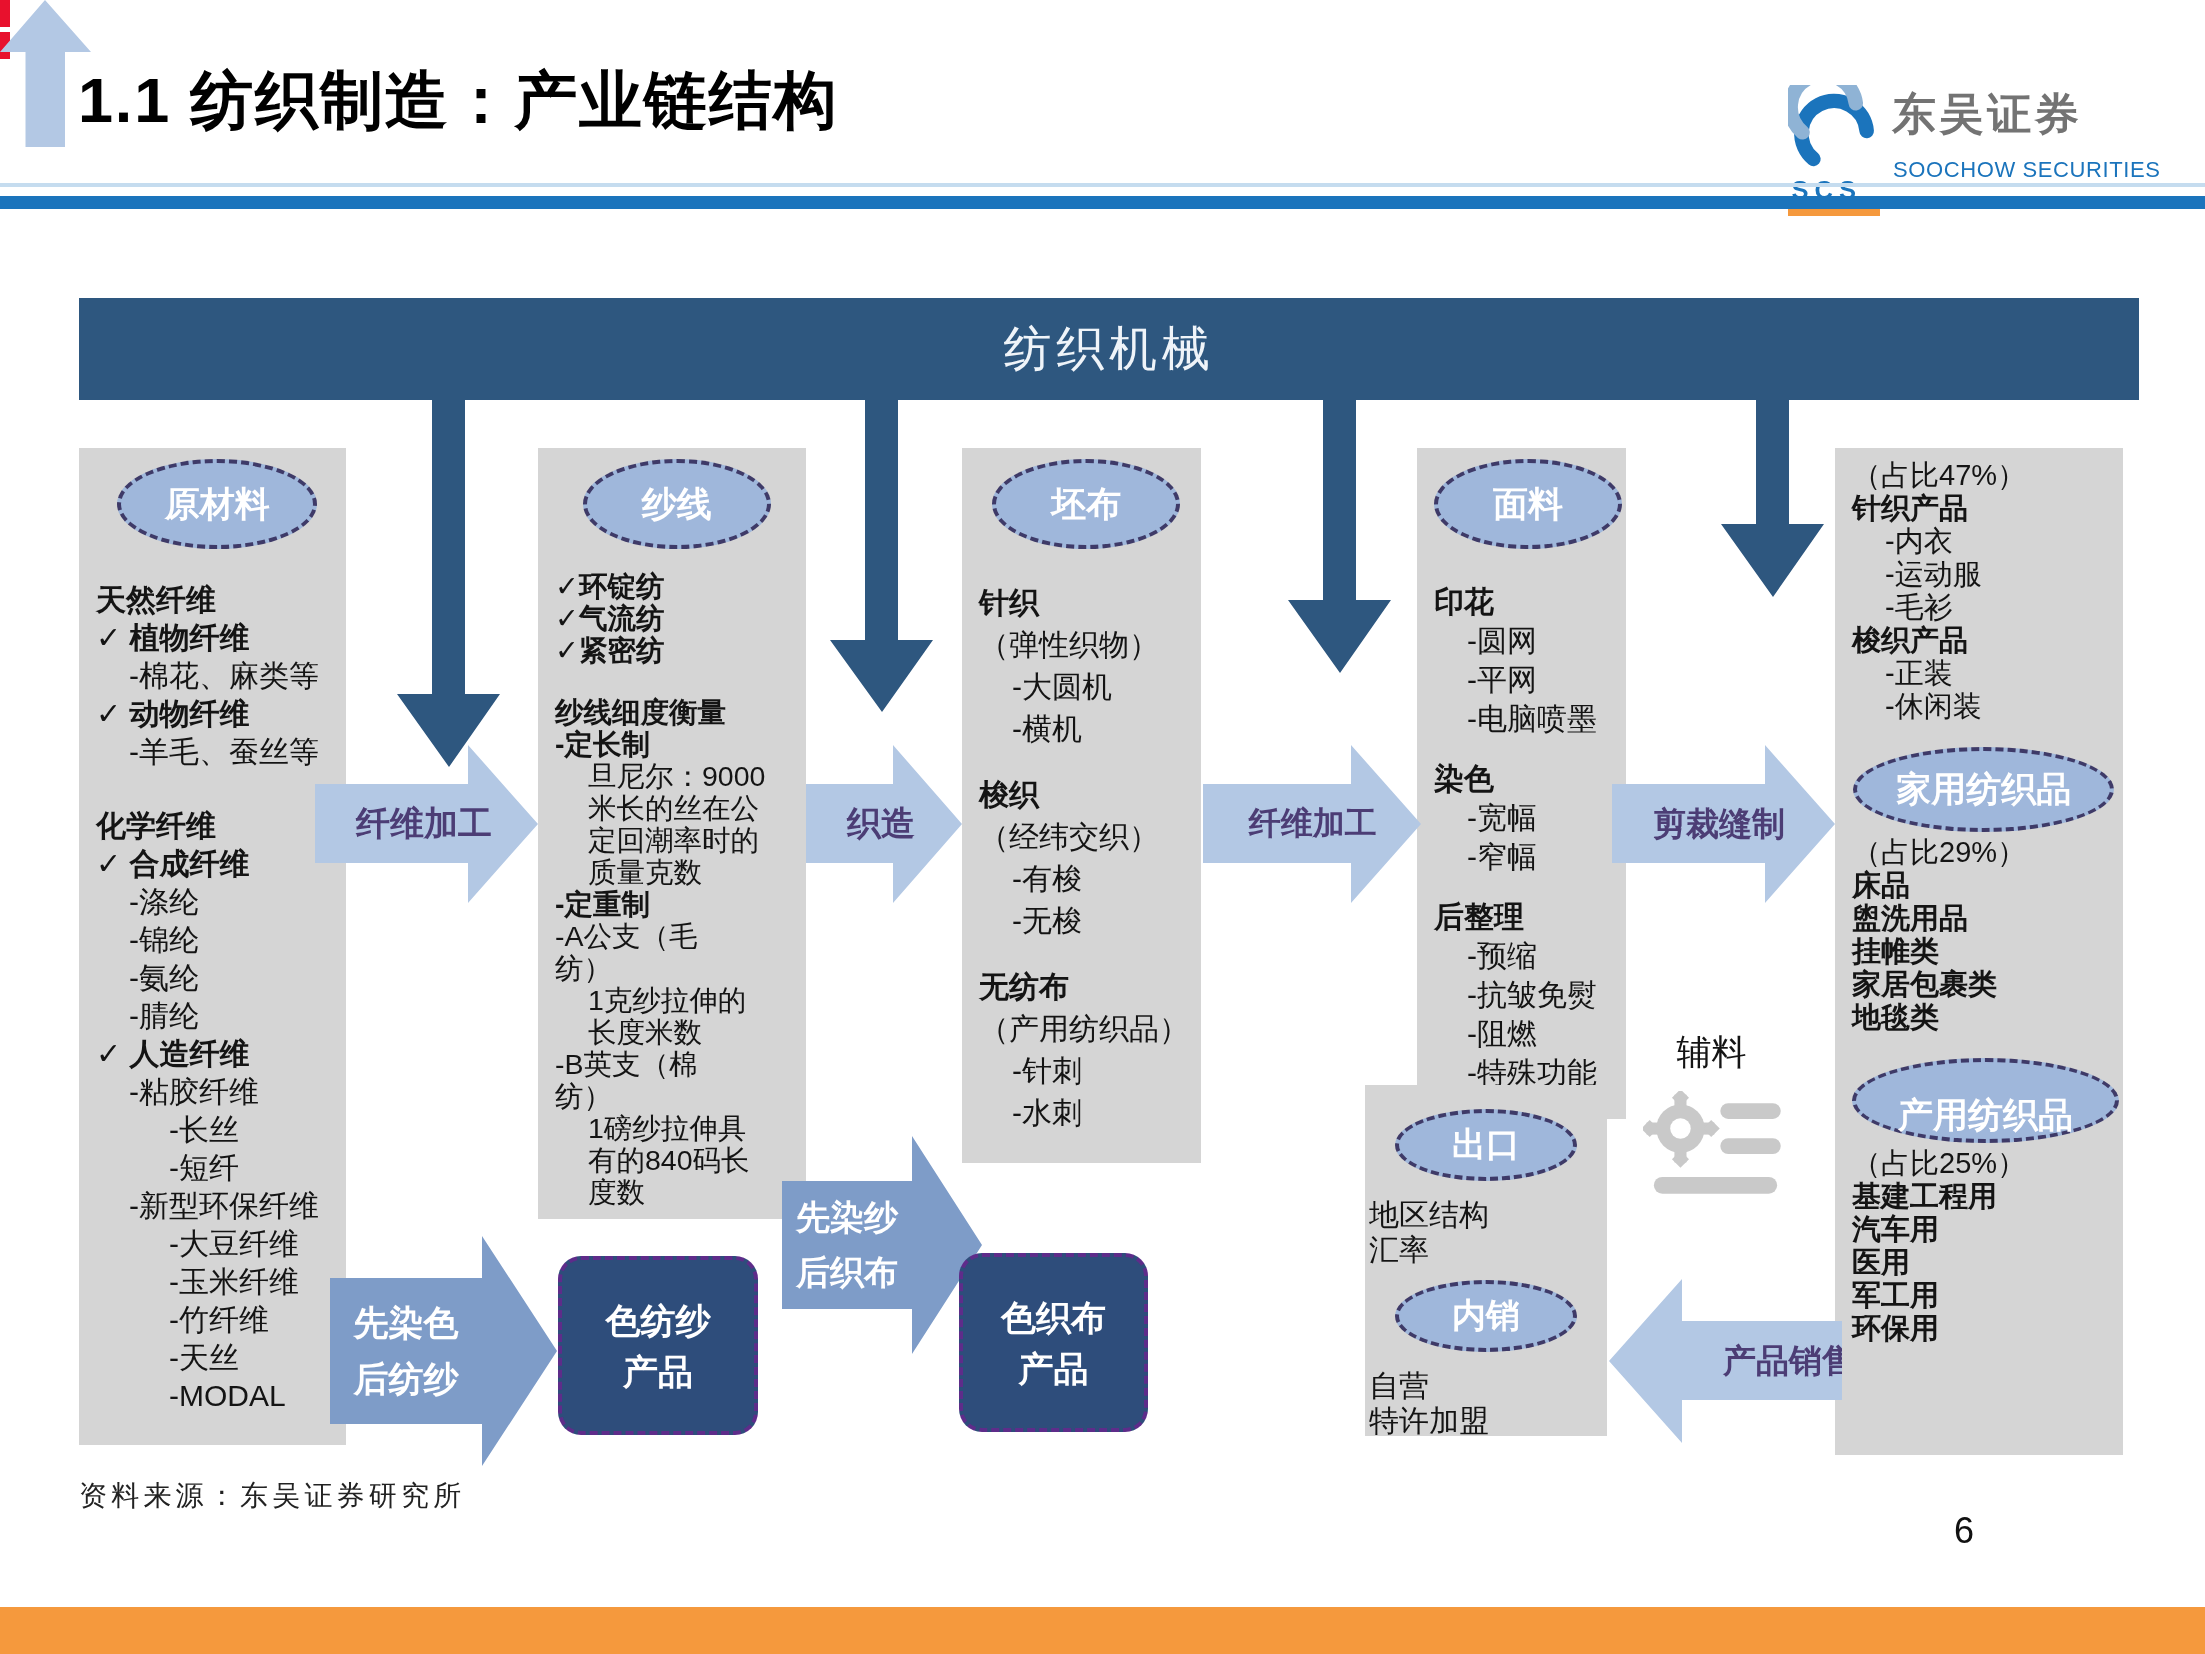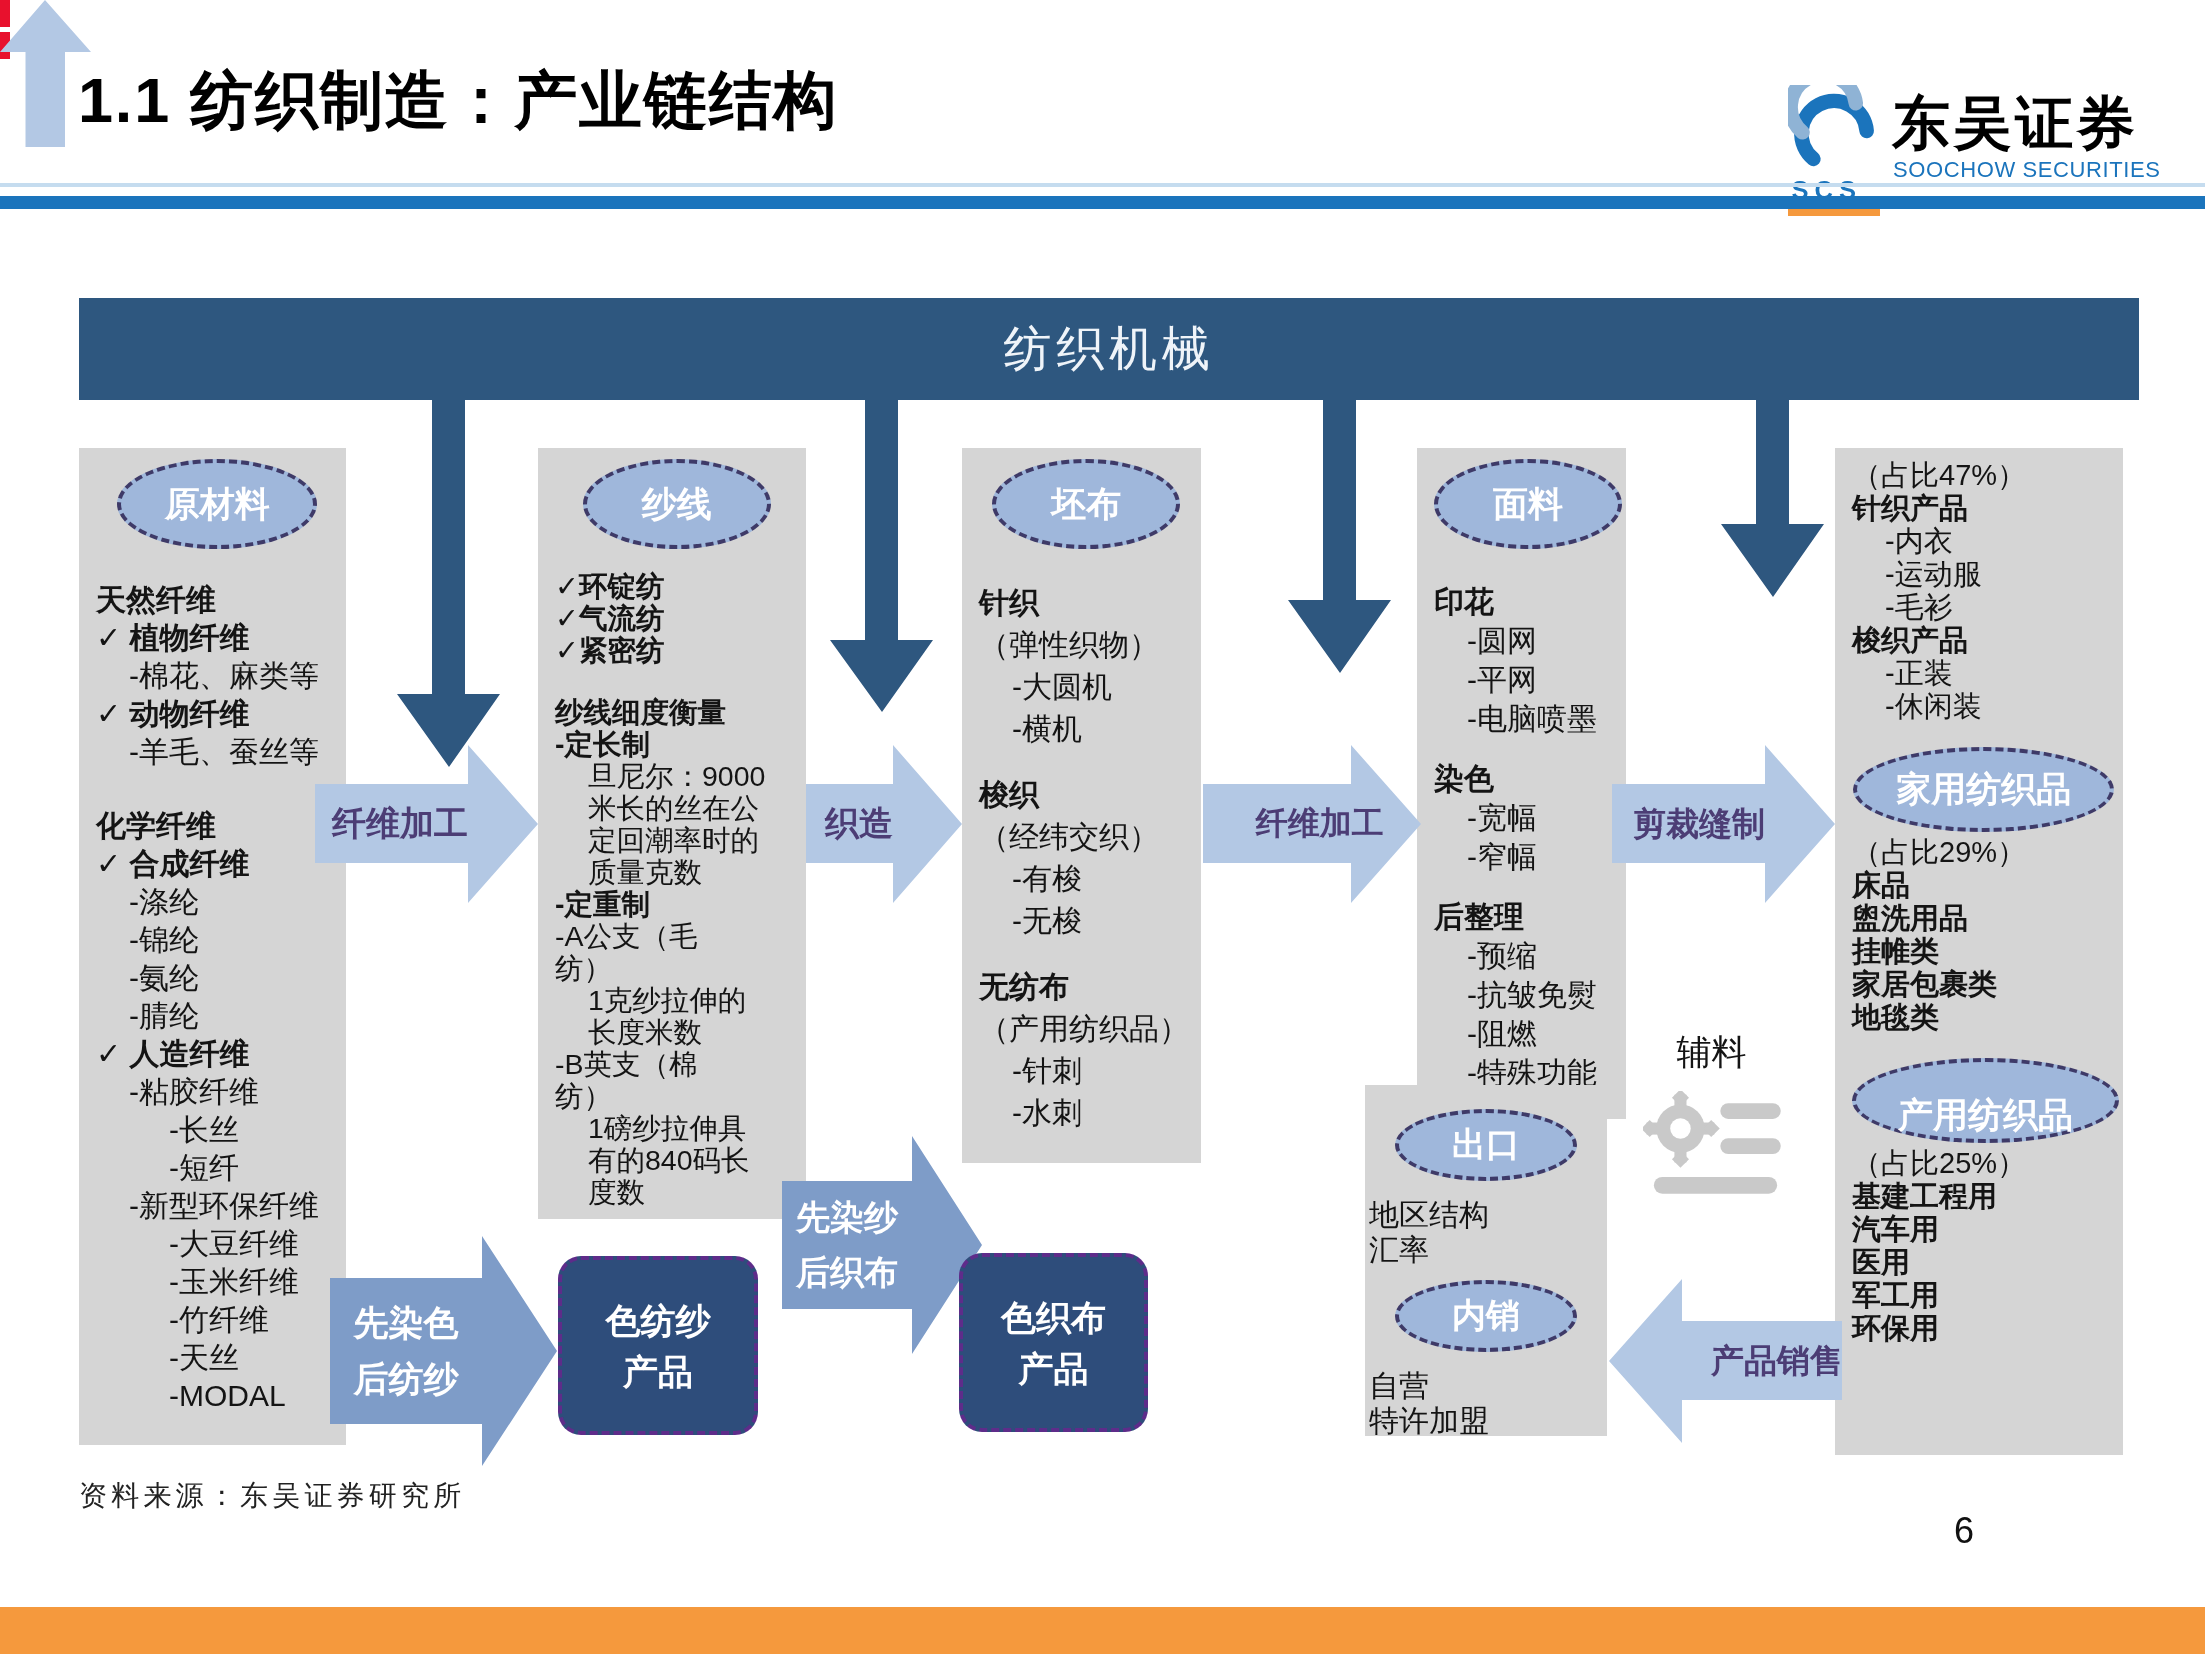--- a/index.html
+++ b/index.html
@@ -8,21 +8,21 @@
     font-family:"Liberation Sans","DejaVu Sans",sans-serif;color:#141414;
   }
   
   .red-mark{position:absolute;left:0;width:9.7px;height:27px;background:#E8112D;}
   #red1{top:0;} #red2{top:31.5px;}
   #page-title{position:absolute;left:78px;top:58px;font-size:63px;font-weight:700;color:#000;letter-spacing:1.8px;white-space:nowrap;}
   #rule-thin{position:absolute;left:0;top:183px;width:2205px;height:3.6px;background:#C5DCEF;}
   #rule-thick{position:absolute;left:0;top:196px;width:2205px;height:12.7px;background:#1B74BC;}
   
   #logo{position:absolute;left:1788px;top:85px;width:345px;height:136px;}
-  #logo .cn{position:absolute;left:104px;top:0px;font-size:58px;font-weight:700;color:#000000;letter-spacing:3.6px;white-space:nowrap;}
+  #logo .cn{position:absolute;left:104px;top:0px;font-size:44px;font-weight:700;color:#737373;letter-spacing:3.6px;white-space:nowrap;}
   #logo .en{position:absolute;left:105px;top:72px;font-size:22px;color:#1B74BC;letter-spacing:0.6px;white-space:nowrap;}
   #logo .abbr{position:absolute;left:3.6px;top:91px;font-size:25.5px;font-weight:700;color:#1B74BC;letter-spacing:6px;}
   #logo .orange-underline{position:absolute;left:0;top:123px;width:92px;height:7.9px;background:#F5993D;}
   #logo svg{position:absolute;left:0;top:0;}
   
   #machinery-banner{position:absolute;left:79px;top:298px;width:2060px;height:102px;background:#2E577F;
     display:flex;align-items:center;justify-content:center;font-size:48px;color:#EFF4F9;letter-spacing:4.8px;}
   
   .da{position:absolute;background:#2E577F;}
   #da1{left:397px;top:399px;width:103px;height:368px;clip-path:polygon(35px 0,68px 0,68px 295px,103px 295px,52px 368px,0 295px,35px 295px);}
@@ -57,21 +57,21 @@
   .b{font-weight:700;}
   .i1{padding-left:33px;}
   .i2{padding-left:73px;}
   #col1 .g{margin-top:36px;}
   #col2 .g{margin-top:30px;}
   #col3 .g{margin-top:24px;}
   #col4 .g{margin-top:21px;}
   
   .ra{position:absolute;background:#B3C8E4;}
   .ma{position:absolute;background:#7E9CC8;}
-  .alabel{position:absolute;color:#4C3D75;font-weight:600;text-align:right;white-space:nowrap;}
+  .alabel{position:absolute;color:#4C3D75;font-weight:600;text-align:left;white-space:nowrap;margin-left:41px;}
   #ar-fiber{left:315px;top:745px;width:223px;height:158px;clip-path:polygon(0 39px,153px 39px,153px 0,223px 79px,153px 158px,153px 118px,0 118px);}
   #ar-fiber .alabel{left:0;top:39px;width:153px;line-height:79px;font-size:34px;}
   #ar-weave{left:806px;top:745px;width:156px;height:158px;clip-path:polygon(0 39px,87px 39px,87px 0,156px 79px,87px 158px,87px 118px,0 118px);}
   #ar-weave .alabel{left:0;top:39px;width:87px;line-height:79px;font-size:34px;}
   #ar-dye{left:1203px;top:745px;width:218px;height:158px;clip-path:polygon(0 39px,148px 39px,148px 0,218px 79px,148px 158px,148px 118px,0 118px);}
   #ar-dye .alabel{left:4.8px;top:39px;width:176px;line-height:79px;font-size:32px;}
   #ar-cut{left:1612px;top:745px;width:223px;height:158px;clip-path:polygon(0 39px,153px 39px,153px 0,223px 79px,153px 158px,153px 118px,0 118px);}
   #ar-cut .alabel{left:0;top:39px;width:153px;line-height:79px;font-size:33px;}
   #ar-sales{left:1609px;top:1279px;width:233px;height:164px;clip-path:polygon(233px 42px,73px 42px,73px 0,0 82px,73px 164px,73px 121px,233px 121px);}
   #ar-sales .alabel{left:73px;top:42px;width:161px;line-height:79px;font-size:33px;}

